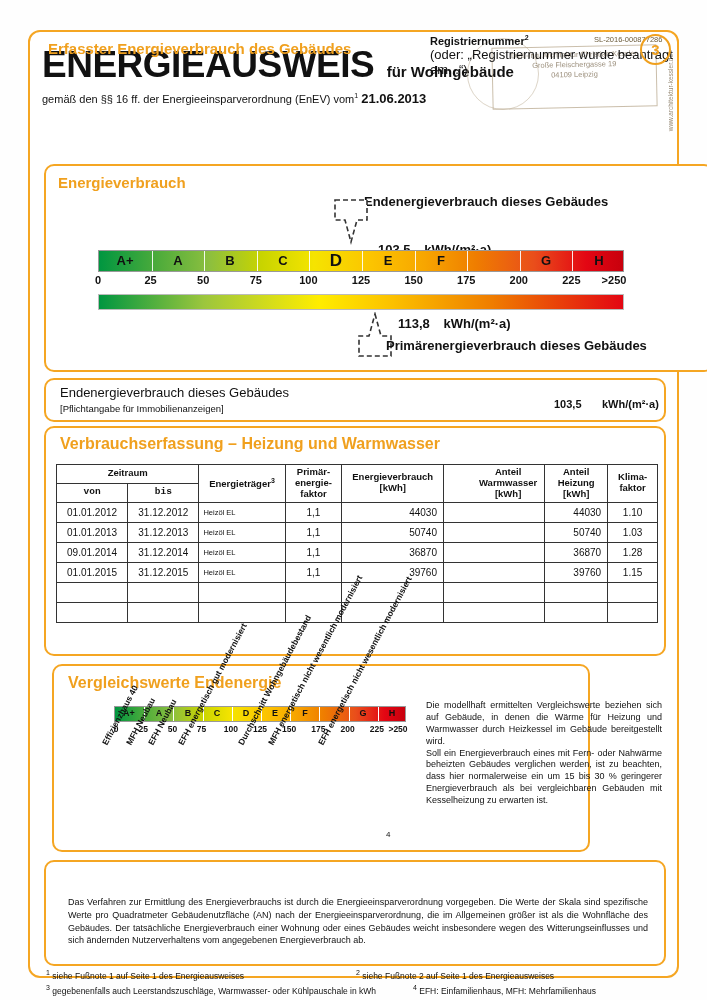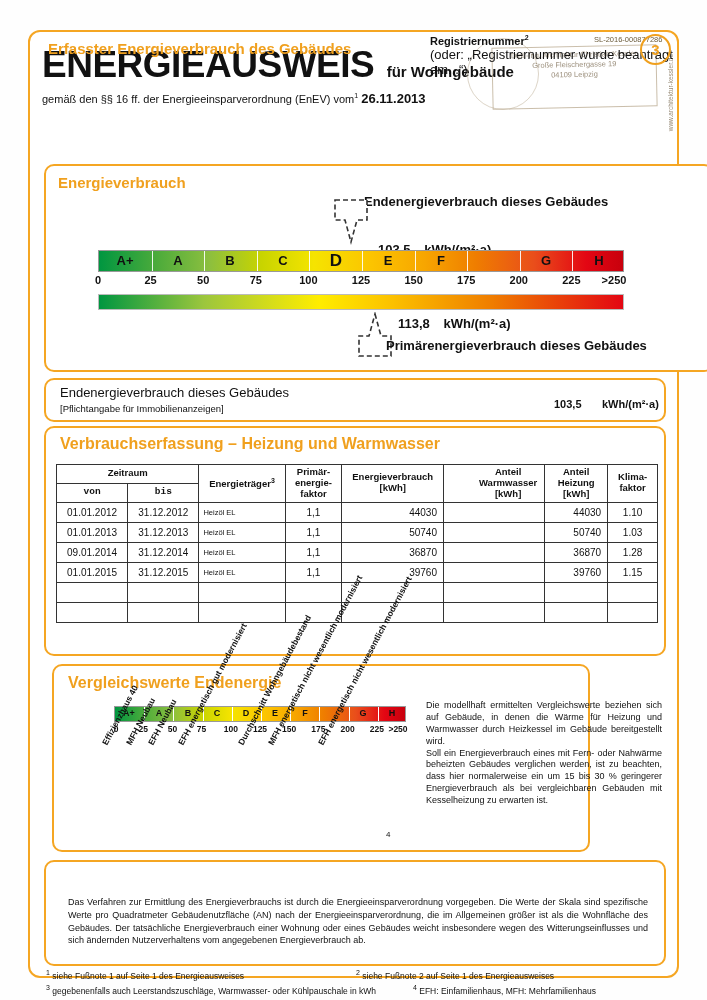--- a/index.html
+++ b/index.html
@@ -169,21 +169,21 @@
 <body>
 
 <div class="page">
   <div class="outer">
 
     <div class="hdr">
       <span class="title-main">ENERGIEAUSWEIS</span>
       <span class="title-sub" style="margin-left:8px;">für Wohngebäude</span>
       <div class="hdr-line2">
         <span>gemäß den §§ 16 ff. der Energieeinsparverordnung (EnEV) vom</span><sup>1</sup>
-        <span class="hdr-date">26.11.2013</span>
+        <span class="hdr-date">21.06.2013</span>
       </div>
     </div>
 
     <div class="stamp-circle"></div>
     <div class="stamp">
       <div>Dipl.-Ing. Architektur Christian Kessler</div>
       <div>Große Fleischergasse 19</div>
       <div>04109 Leipzig</div>
     </div>
     <div class="stamp-side">www.architektur-kessler.de</div>

